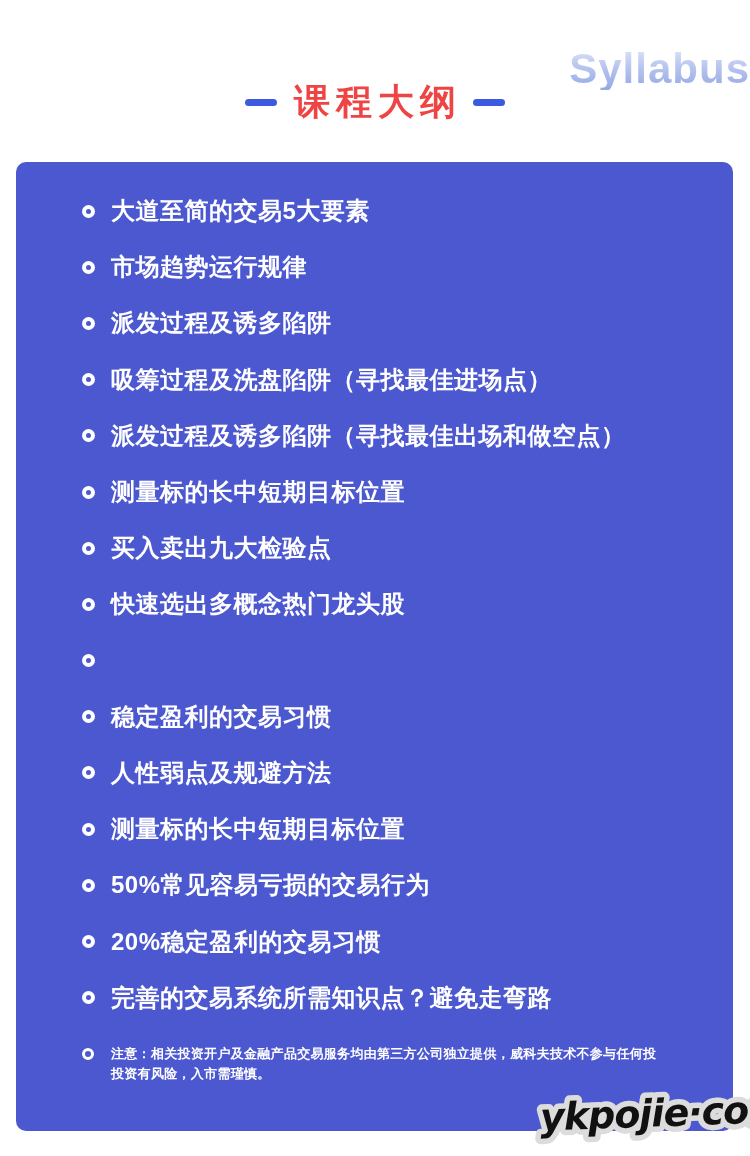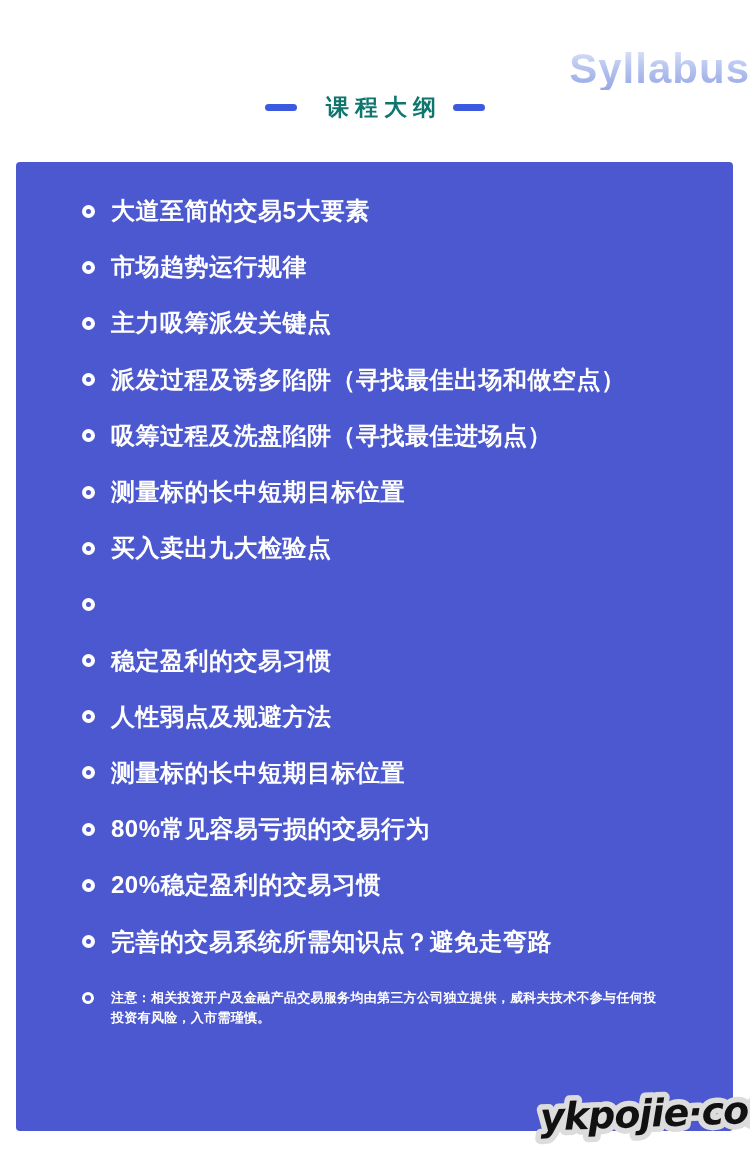--- a/index.html
+++ b/index.html
@@ -28,34 +28,34 @@
       color: transparent;
     }
   }
   .zh-row {
     position: absolute; top: 84px; left: 0; width: 100%;
     display: flex; justify-content: center; align-items: center; gap: 17px;
     z-index: 2;
   }
   .dash { width: 32px; height: 7px; background: #3c5ae0; border-radius: 3.5px; }
   h1.zh {
-    margin: 12px;
-    font-size: 23px; font-weight: 900;
-    color: #0f766e;
+    margin: 0;
+    font-size: 36px; font-weight: 900;
+    color: #ef4444;
     letter-spacing: 6px; margin-right: -6px;
     line-height: 1;
     white-space: nowrap;
   }
 
   
   .panel {
     position: absolute; left: 16px; top: 162px;
     width: 717px; height: 969px;
     background: #4c58d0;
-    border-radius: 4px;
+    border-radius: 10px;
   }
   .items { list-style: none; margin: 0; padding: 21px 0 0 66px; }
   .items li { height: 56.2px; display: flex; align-items: center; }
   .ring {
     flex: 0 0 auto;
     width: 13px; height: 13px; box-sizing: border-box;
     border: 4px solid #ffffff; border-radius: 50%;
     margin-right: 16px;
     background: transparent;
   }
@@ -102,56 +102,60 @@
     <li>
         <span class="ring"></span>
         <span class="txt">大道至简的交易5大要素</span>
       </li>
     <li>
         <span class="ring"></span>
         <span class="txt">市场趋势运行规律</span>
       </li>
     <li>
         <span class="ring"></span>
-        <span class="txt">主力吸筹派发关键点</span>
+        <span class="txt">派发过程及诱多陷阱</span>
+      </li>
+    <li>
+        <span class="ring"></span>
+        <span class="txt">吸筹过程及洗盘陷阱（寻找最佳进场点）</span>
       </li>
     <li>
         <span class="ring"></span>
         <span class="txt">派发过程及诱多陷阱（寻找最佳出场和做空点）</span>
-      </li>
-    <li>
-        <span class="ring"></span>
-        <span class="txt">吸筹过程及洗盘陷阱（寻找最佳进场点）</span>
       </li>
     <li>
         <span class="ring"></span>
         <span class="txt">测量标的长中短期目标位置</span>
       </li>
     <li>
         <span class="ring"></span>
         <span class="txt">买入卖出九大检验点</span>
+      </li>
+    <li>
+        <span class="ring"></span>
+        <span class="txt">快速选出多概念热门龙头股</span>
       </li>
     <li>
         <span class="ring"></span>
       </li>
     <li>
         <span class="ring"></span>
         <span class="txt">稳定盈利的交易习惯</span>
       </li>
     <li>
         <span class="ring"></span>
         <span class="txt">人性弱点及规避方法</span>
       </li>
     <li>
         <span class="ring"></span>
         <span class="txt">测量标的长中短期目标位置</span>
       </li>
     <li>
         <span class="ring"></span>
-        <span class="txt">80%常见容易亏损的交易行为</span>
+        <span class="txt">50%常见容易亏损的交易行为</span>
       </li>
     <li>
         <span class="ring"></span>
         <span class="txt">20%稳定盈利的交易习惯</span>
       </li>
     <li>
         <span class="ring"></span>
         <span class="txt">完善的交易系统所需知识点？避免走弯路</span>
       </li>
   </ul>

